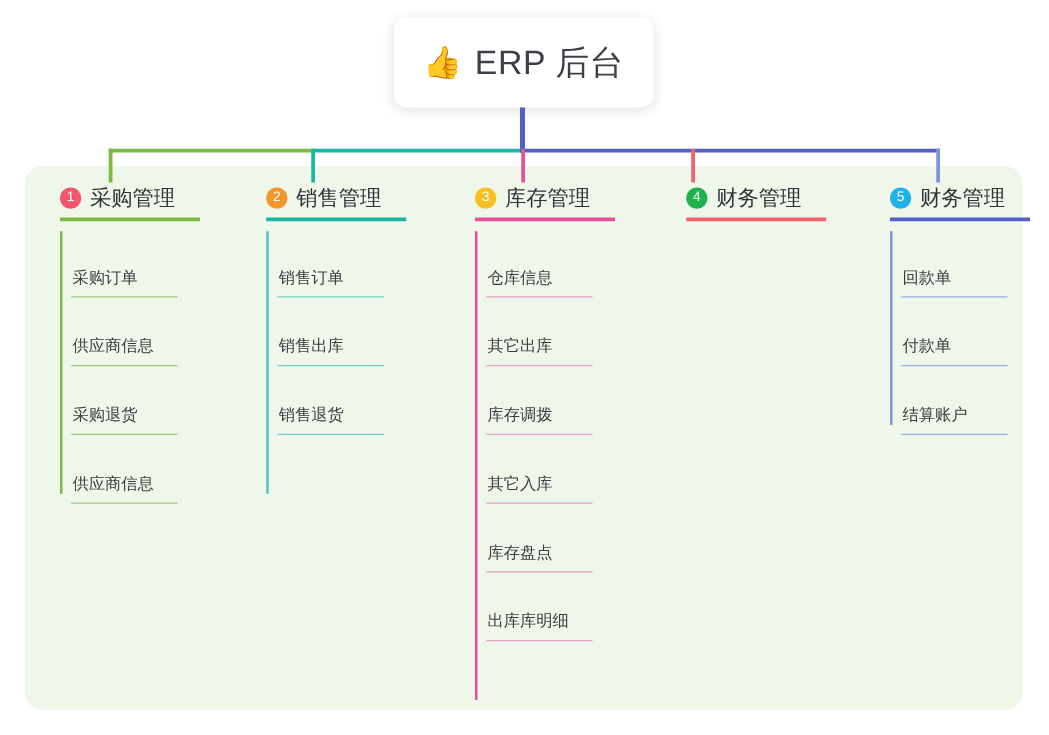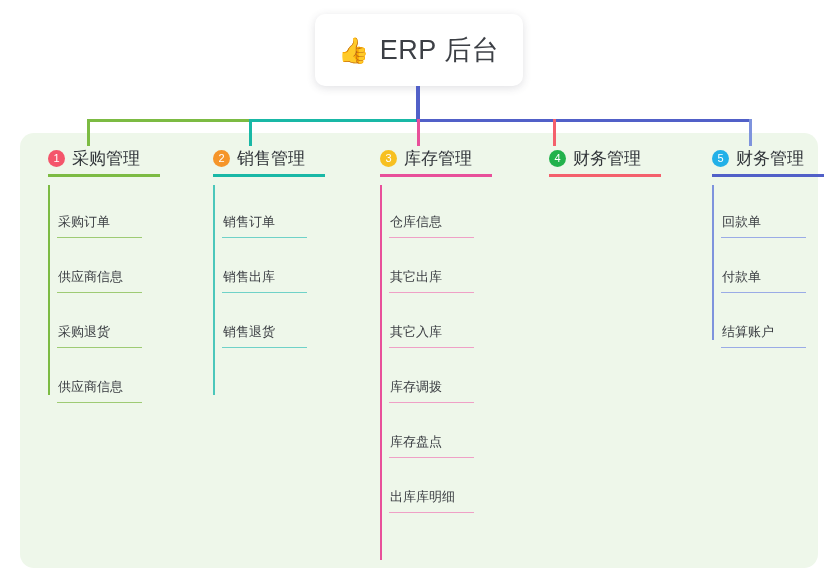--- a/index.html
+++ b/index.html
@@ -216,25 +216,25 @@
       <div class="spine" style="background: rgb(232, 80, 154); height: 375px;"></div>
       <div class="leaf">
         <span class="leaf-label">仓库信息</span>
         <span class="leaf-rule" style="background: rgb(239, 160, 198);"></span>
       </div>
       <div class="leaf">
         <span class="leaf-label">其它出库</span>
         <span class="leaf-rule" style="background: rgb(239, 160, 198);"></span>
       </div>
       <div class="leaf">
+        <span class="leaf-label">库存调拨</span>
+        <span class="leaf-rule" style="background: rgb(239, 160, 198);"></span>
+      </div>
+      <div class="leaf">
         <span class="leaf-label">其它入库</span>
-        <span class="leaf-rule" style="background: rgb(239, 160, 198);"></span>
-      </div>
-      <div class="leaf">
-        <span class="leaf-label">库存调拨</span>
         <span class="leaf-rule" style="background: rgb(239, 160, 198);"></span>
       </div>
       <div class="leaf">
         <span class="leaf-label">库存盘点</span>
         <span class="leaf-rule" style="background: rgb(239, 160, 198);"></span>
       </div>
       <div class="leaf">
         <span class="leaf-label">出库库明细</span>
         <span class="leaf-rule" style="background: rgb(239, 160, 198);"></span>
       </div>

